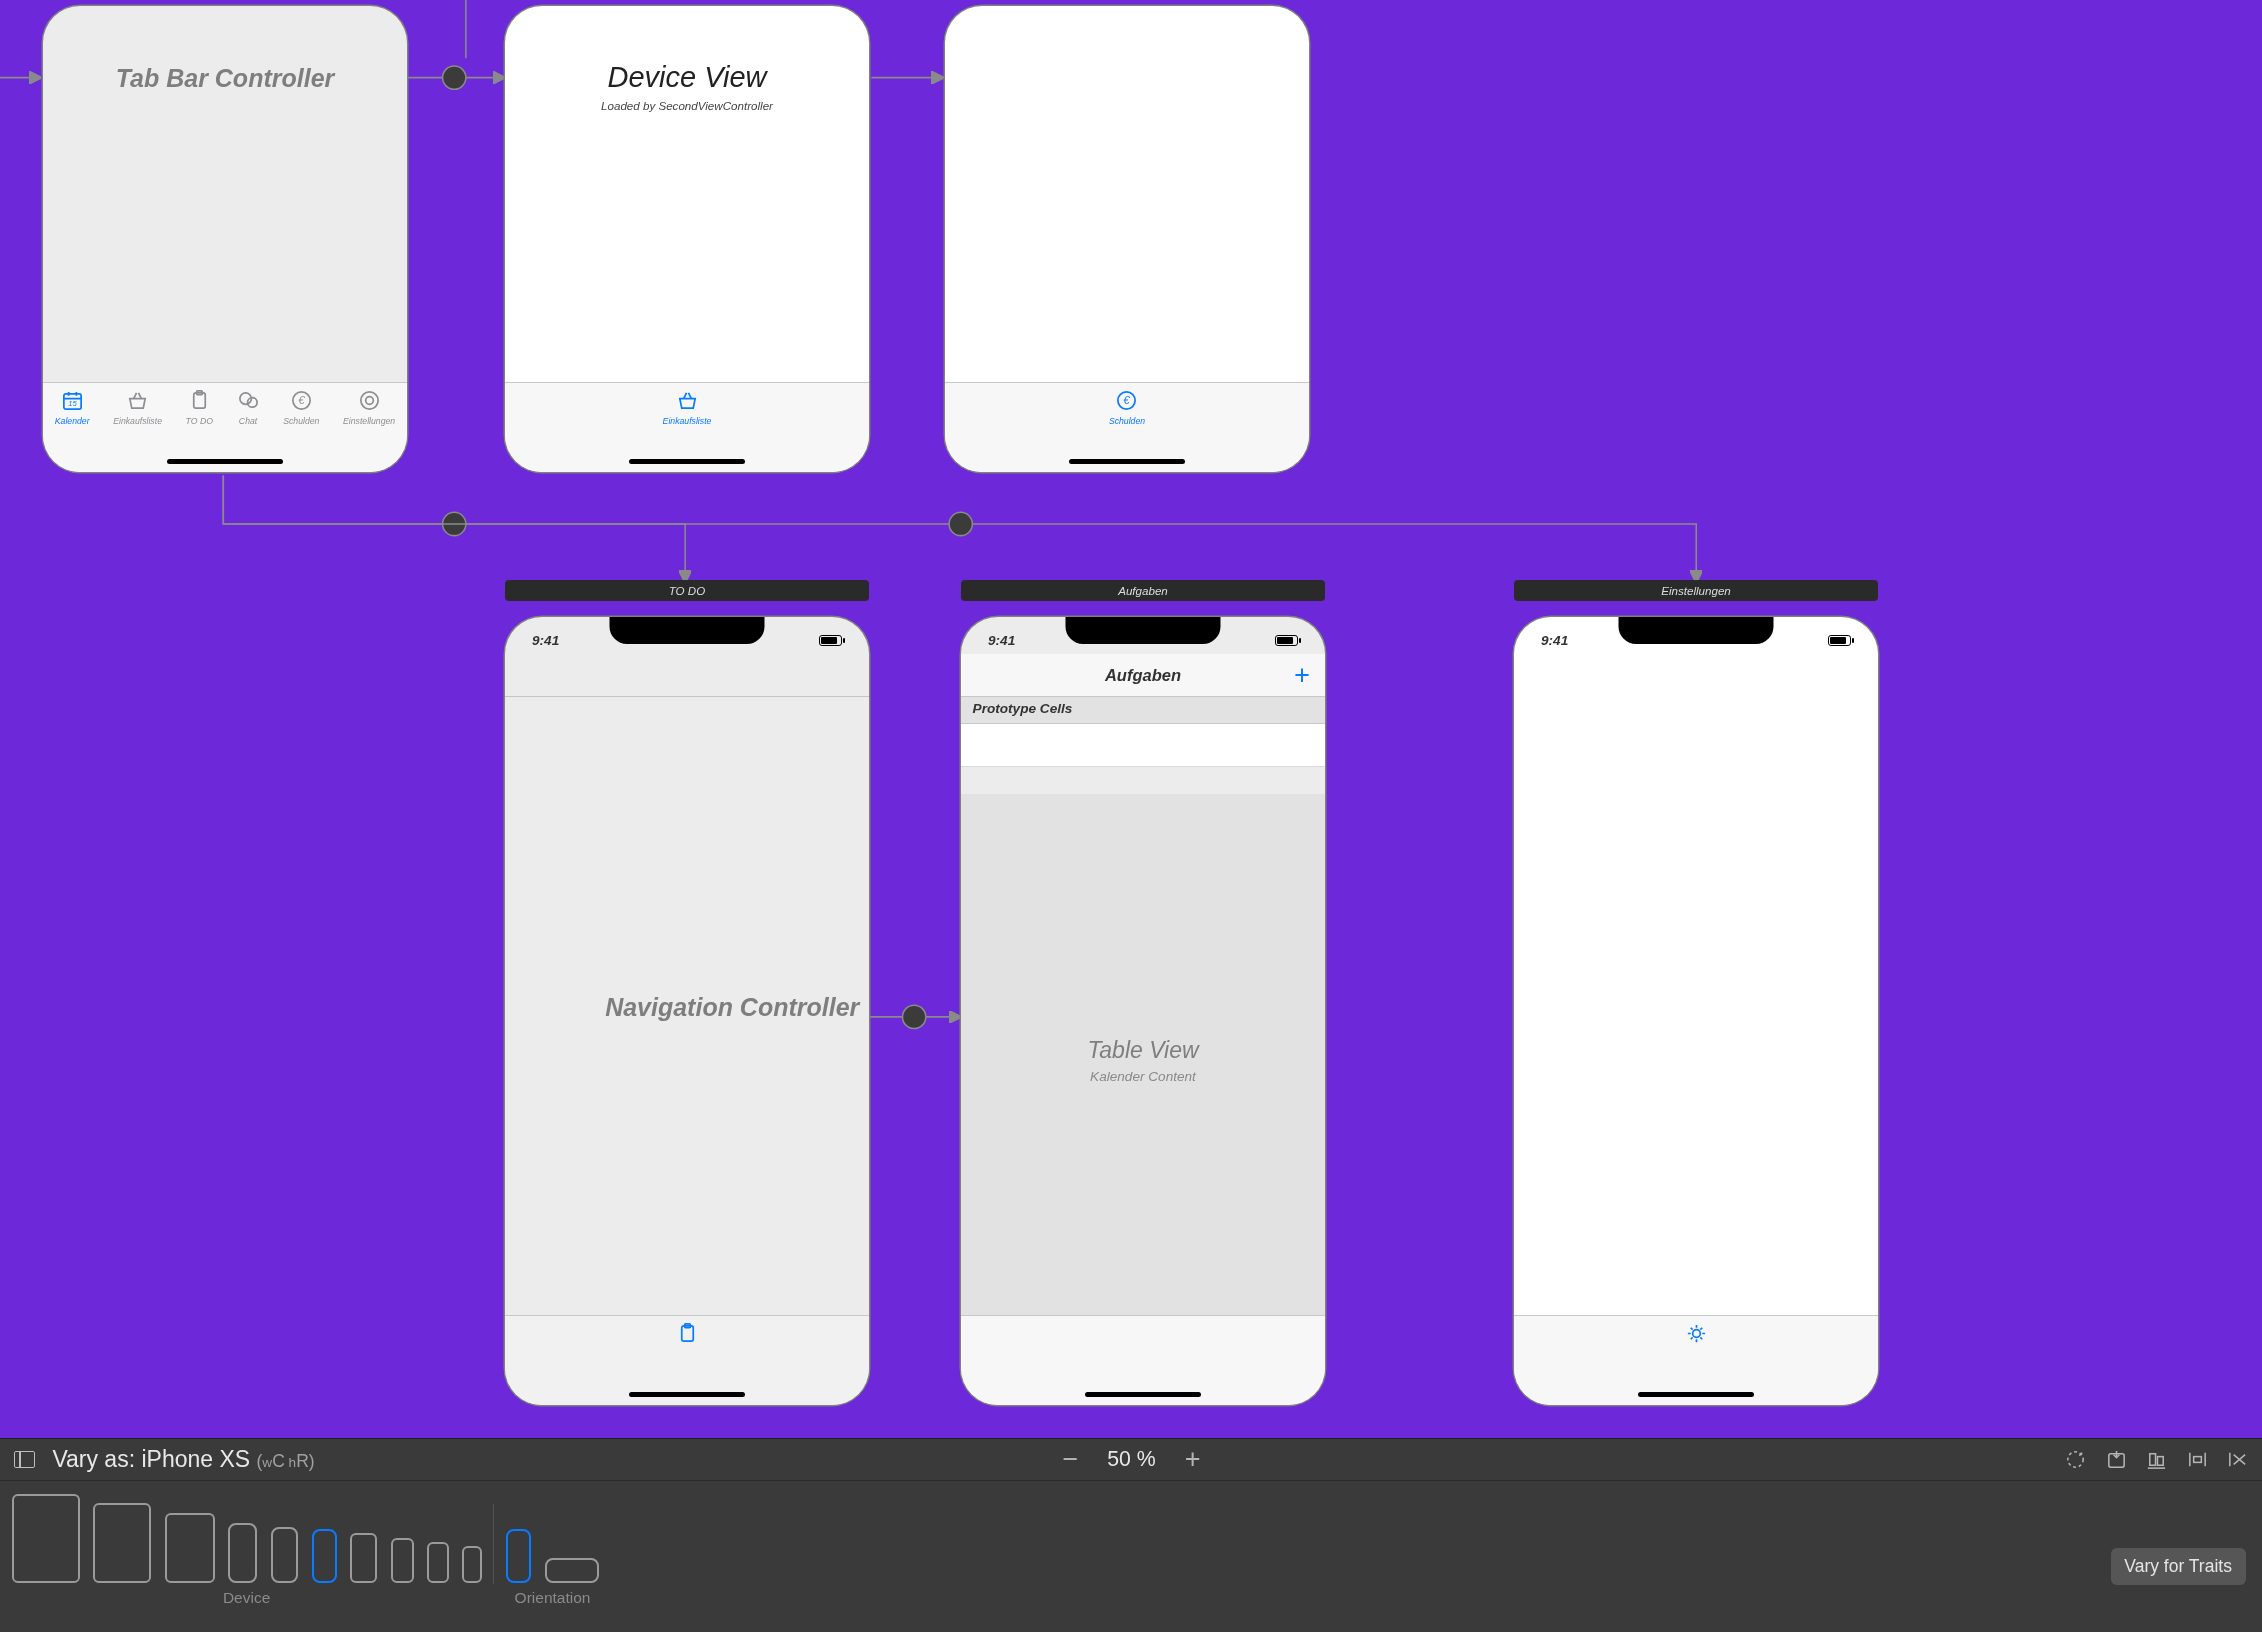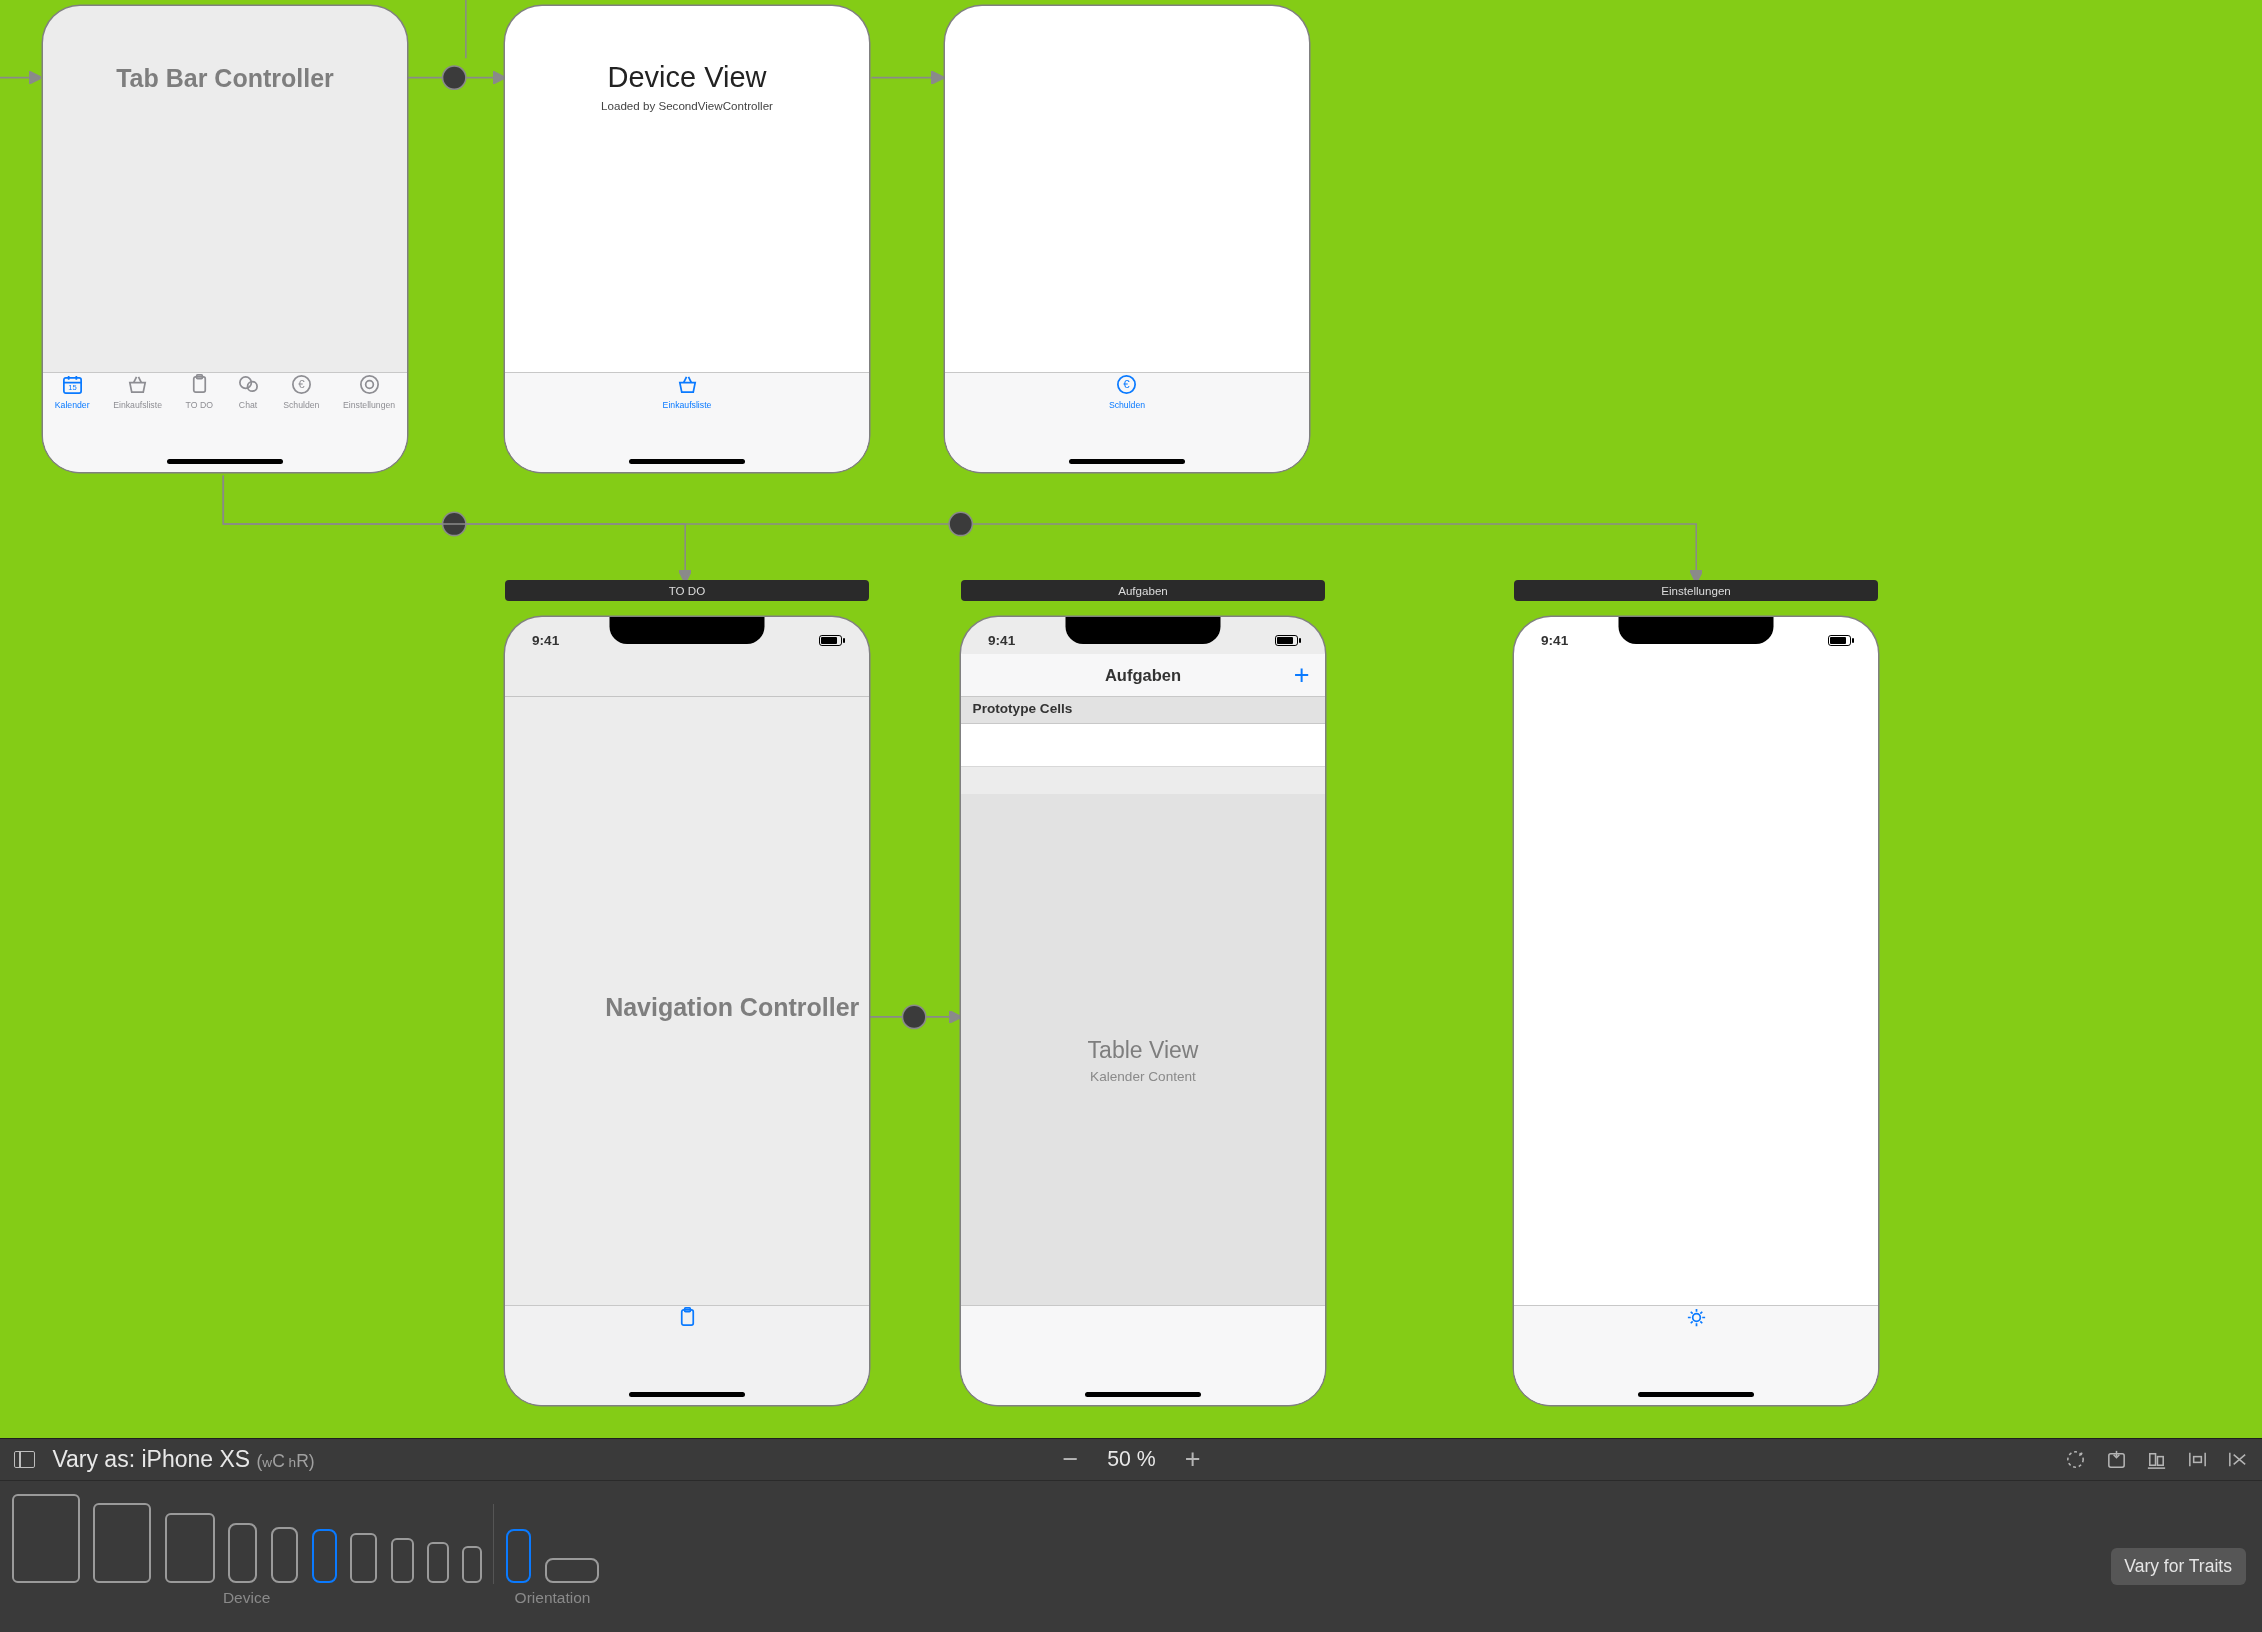--- a/index.html
+++ b/index.html
@@ -9,22 +9,23 @@
     width: 2263px;
     height: 1632px;
     overflow: hidden;
     position: relative;
     color: #333;
   }
   
   .canvas {
     position: absolute;
     left: 0; top: 0; right: 0; bottom: 194px;
-    background: #84cc16;
+    background: #6d28d9;
     overflow: hidden;
+    font-style: italic;
   }
   .svg-overlay {
     position: absolute; inset: 0;
     width: 100%; height: 100%;
     pointer-events: none;
   }
   .svg-overlay line, .svg-overlay path { stroke: #8a8a8a; stroke-width: 1.6; fill: none; }
   .svg-overlay circle { fill: #3b3b3b; stroke: #8a8a8a; stroke-width: 1.6; }
   .svg-overlay .arrowhead { fill: #8a8a8a; }
 
@@ -73,27 +74,27 @@
     z-index: 5;
   }
   .statusbar .batt { width: 23px; height: 10.7px; border: 1.5px solid #000; border-radius: 2.9px; position: relative;}
   .statusbar .batt::after { content:""; position:absolute; right:-3.9px; top:1.9px; width:1.9px; height:4.9px; background:#000; border-radius:1px;}
   .statusbar .batt-fill { position:absolute; left:1px; top:1px; bottom:1px; width: 75%; background:#000; border-radius:1px;}
 
   
   .tabbar {
     position: absolute;
     bottom: 0; left: 0; right: 0;
-    height: 100px;
+    height: 90px;
     background: #f7f7f8;
     border-top: 1px solid #c8c8c8;
     display: flex;
     justify-content: space-around;
     align-items: flex-start;
-    padding-top: 0;
+    padding-top: 6px;
     z-index: 5;
   }
   .tabbar .tabitem {
     display: flex; flex-direction: column; align-items: center;
     font-size: 8.7px; color: #8e8e93;
     gap: 1.9px;
   }
   .tabbar .tabitem.active { color: #0a7aff; }
   .tabbar .tabitem svg { width: 23px; height: 23px; }
   .tabbar .tabitem svg * { fill: none; stroke: #8e8e93; stroke-width: 1.8; }

